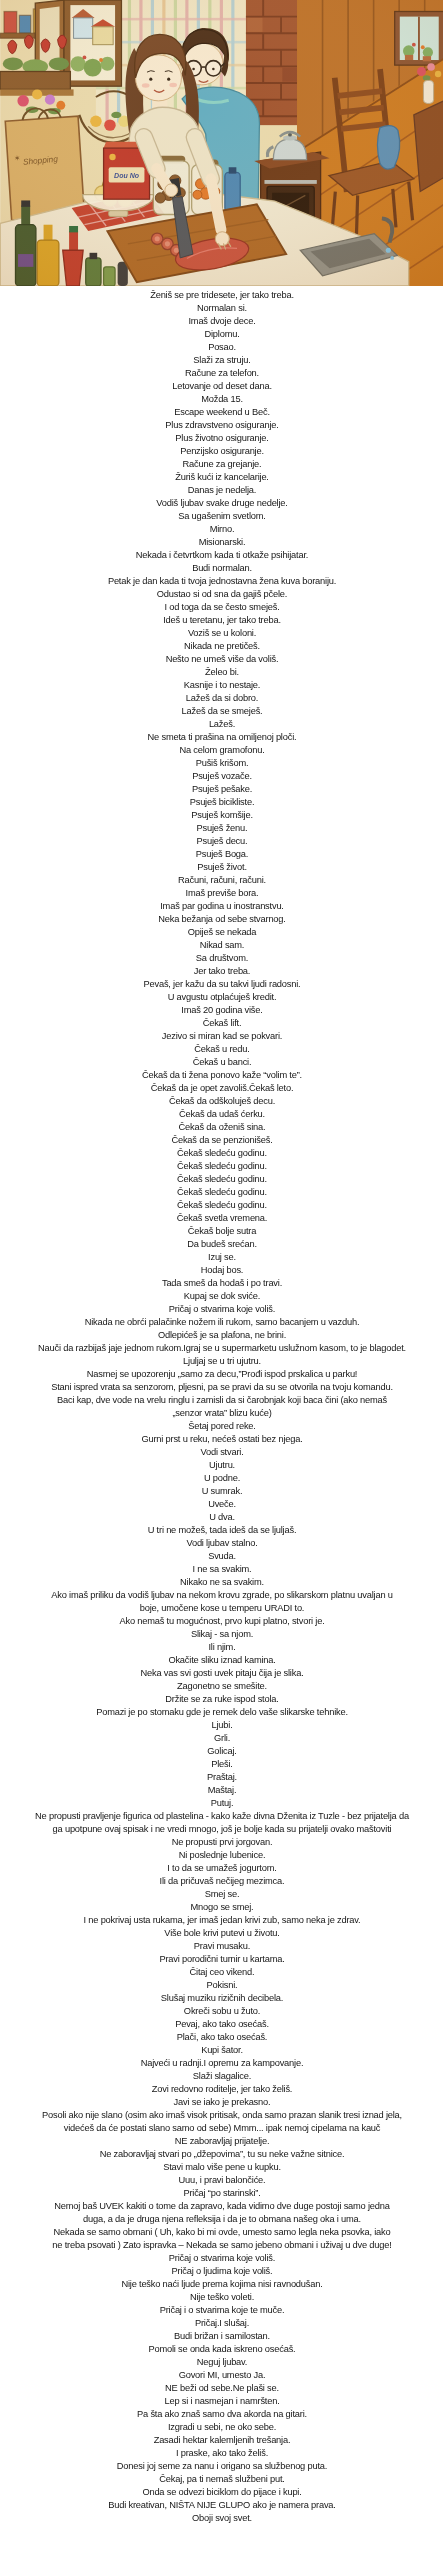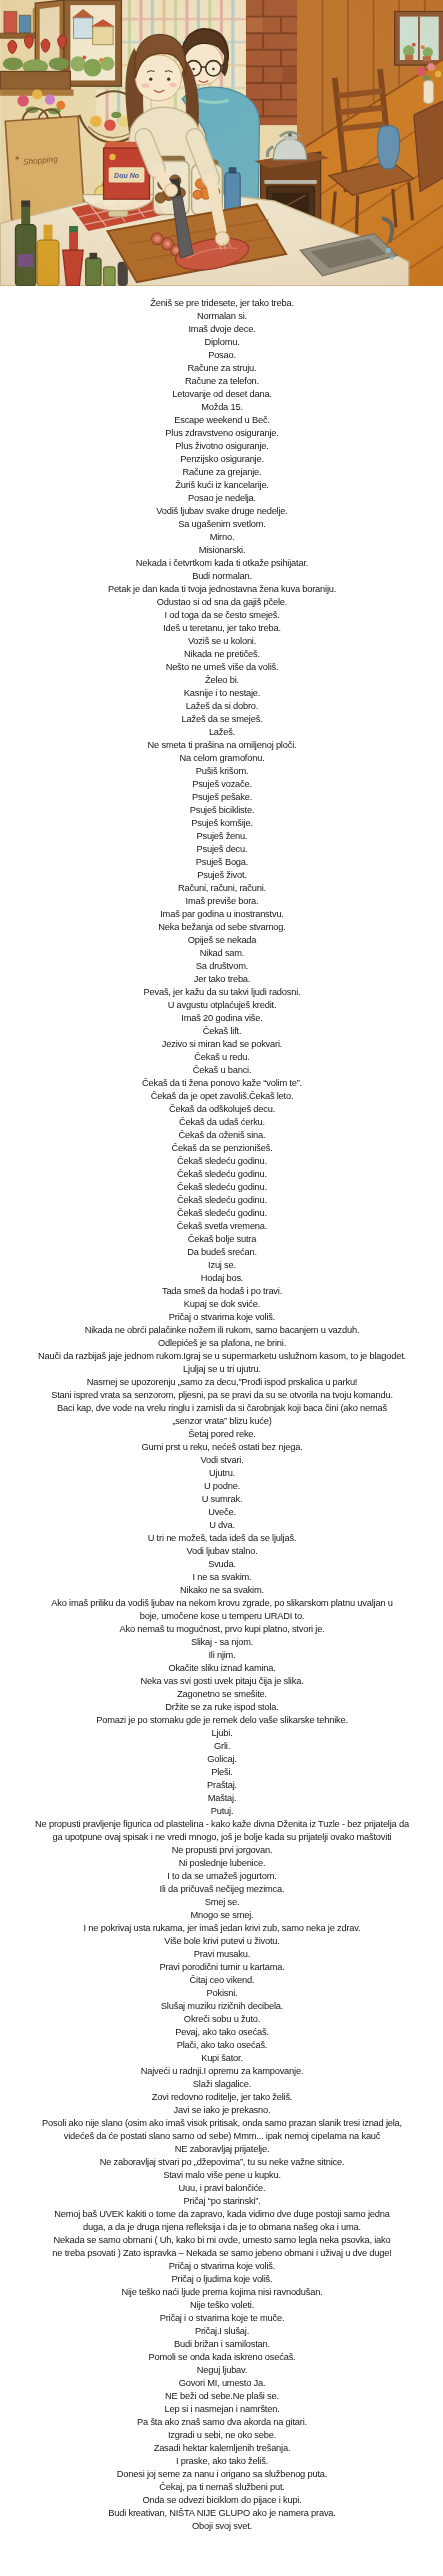--- a/index.html
+++ b/index.html
@@ -1,19 +1,19 @@
 <!DOCTYPE html>
 <html style="font-size:10.2px"><head>
 <meta charset="utf-8">
 <style>
   html,body{margin:0;padding:0;background:#ffffff;}
   body{width:444px;height:2576px;overflow:hidden;font-family:"Liberation Sans","DejaVu Sans",sans-serif;}
   .illustration-wrap{width:444px;height:286px;overflow:hidden;}
   svg{display:block;}
-  .poem{padding-top:11px;text-align:center;}
+  .poem{padding-top:3px;text-align:center;}
   .poem-line{
     font-size:9.3px;
     line-height:13px;
     color:#161616;
     letter-spacing:-0.2px;
     white-space:nowrap;
   }
 </style>
 </head>
 <body>
@@ -381,31 +381,31 @@
   <rect x="0" y="0" width="695" height="448" fill="url(#warm)" opacity="0.4"></rect>
 </svg>
 </div>
 
 <div class="poem">
     <div class="poem-line">Ženiš se pre tridesete, jer tako treba.</div>
     <div class="poem-line">Normalan si.</div>
     <div class="poem-line">Imaš dvoje dece.</div>
     <div class="poem-line">Diplomu.</div>
     <div class="poem-line">Posao.</div>
-    <div class="poem-line">Račune za struju.</div>
+    <div class="poem-line">Slaži za struju.</div>
     <div class="poem-line">Račune za telefon.</div>
     <div class="poem-line">Letovanje od deset dana.</div>
     <div class="poem-line">Možda 15.</div>
     <div class="poem-line">Escape weekend u Beč.</div>
     <div class="poem-line">Plus zdravstveno osiguranje.</div>
     <div class="poem-line">Plus životno osiguranje.</div>
     <div class="poem-line">Penzijsko osiguranje.</div>
     <div class="poem-line">Račune za grejanje.</div>
     <div class="poem-line">Žuriš kući iz kancelarije.</div>
-    <div class="poem-line">Posao je nedelja.</div>
+    <div class="poem-line">Danas je nedelja.</div>
     <div class="poem-line">Vodiš ljubav svake druge nedelje.</div>
     <div class="poem-line">Sa ugašenim svetlom.</div>
     <div class="poem-line">Mirno.</div>
     <div class="poem-line">Misionarski.</div>
     <div class="poem-line">Nekada i četvrtkom kada ti otkaže psihijatar.</div>
     <div class="poem-line">Budi normalan.</div>
     <div class="poem-line">Petak je dan kada ti tvoja jednostavna žena kuva boraniju.</div>
     <div class="poem-line">Odustao si od sna da gajiš pčele.</div>
     <div class="poem-line">I od toga da se često smeješ.</div>
     <div class="poem-line">Ideš u teretanu, jer tako treba.</div>

